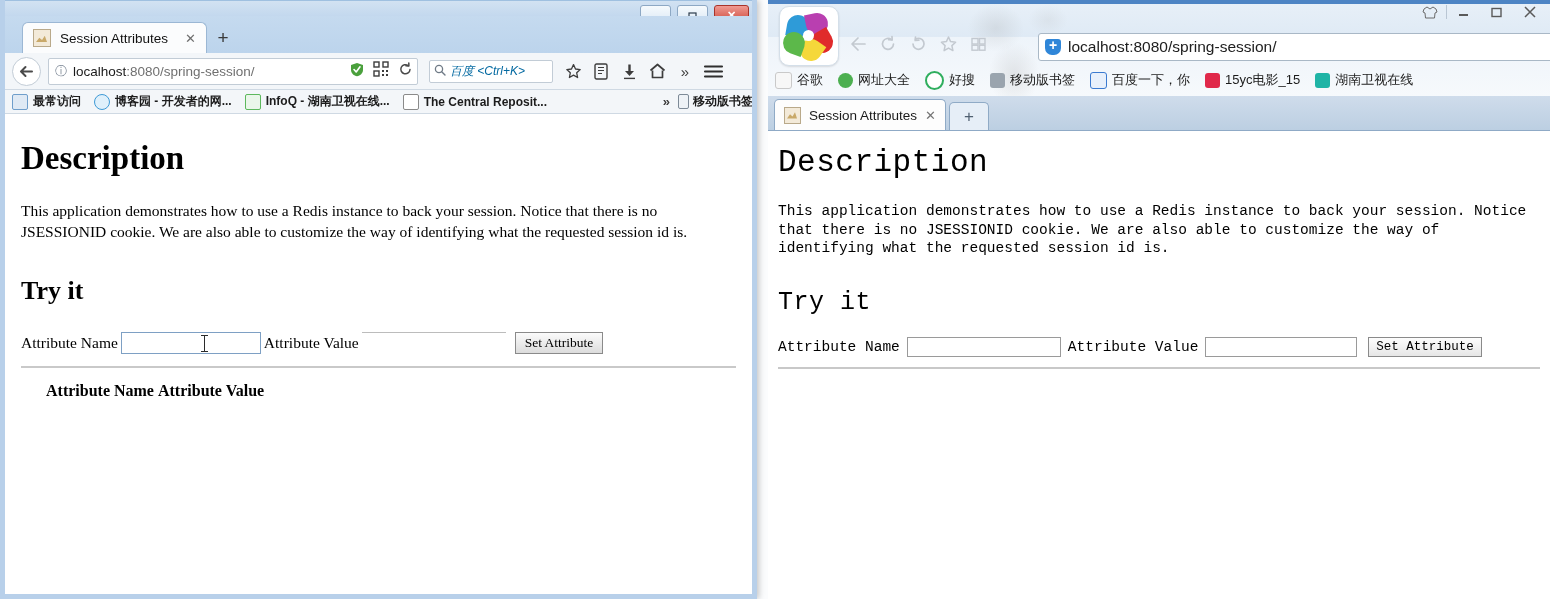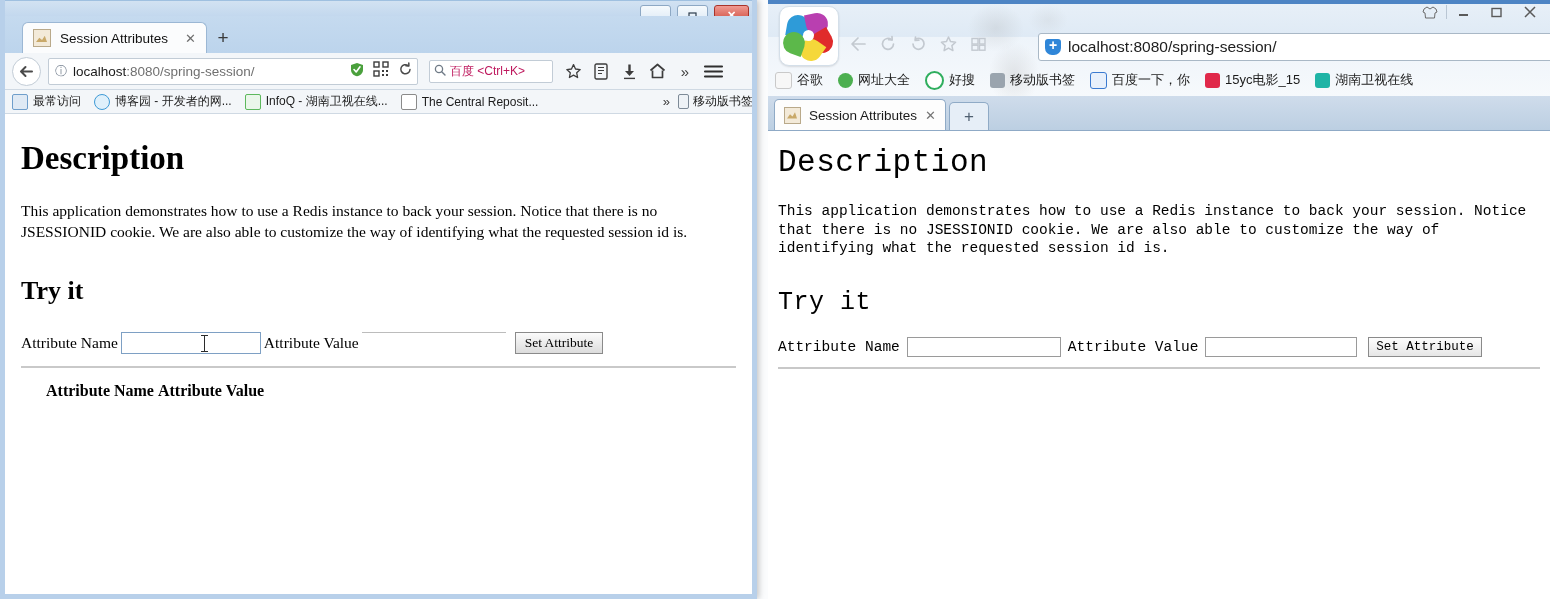--- a/index.html
+++ b/index.html
@@ -200,27 +200,27 @@
   }
   .ff-urlbar .info { width:24px; text-align:center; color:#7b8694; font-size:12px; flex:none; }
   .ff-urlbar .utxt { flex:1; font-size:13.5px; color:#1a1a1a; white-space:nowrap; overflow:hidden; }
   .ff-urlbar .utxt .dim { color:#707070; }
   .ff-urlbar .ibtn { width:24px; text-align:center; flex:none; }
   .ff-searchbar {
     width:124px; height:23px; background:#fff; border:1px solid #c2ccd6; border-radius:2px;
     display:flex; align-items:center; box-sizing:border-box; flex:none; margin-left:4px;
   }
   .ff-searchbar .mag { width:20px; text-align:center; color:#6f7a86; font-size:11px; flex:none; }
-  .ff-searchbar .sph { font-size:12px; color:#be185d; white-space:nowrap; }
+  .ff-searchbar .sph { font-size:12px; color:#0369a1; font-style:italic; white-space:nowrap; }
   .ff-tools { display:flex; align-items:center; gap:2px; flex:none; }
   .ff-tools .tb { width:26px; height:26px; display:flex; align-items:center; justify-content:center; color:#3d3d3d; }
 
   .ff-bookmarks {
     position:relative; height:24px; background:#f3f6f9; border-bottom:1px solid #cfd9e3;
-    display:flex; align-items:center; padding-left:12px; box-sizing:border-box; font-size:12px; color:#1c1c1c;
+    display:flex; align-items:center; padding-left:12px; box-sizing:border-box; font-size:12px; color:#1c1c1c;font-weight:bold;
   }
   .ff-bookmarks .bmi { display:flex; align-items:center; gap:5px; margin-right:13px; white-space:nowrap; }
   .ff-bookmarks .fav { width:14px; height:14px; border-radius:2px; flex:none; }
   .ff-bookmarks .chev { margin-left:auto; margin-right:8px; color:#3b3b3b; font-size:13px; }
   .ff-bookmarks .mobile { display:flex; align-items:center; gap:4px; margin-right:4px; white-space:nowrap; }
 
   .ff-page {
     position:absolute; left:5px; top:114px; right:5px; bottom:5px;
     background:#ffffff; overflow:hidden;
     font-family:"Liberation Serif","DejaVu Serif",serif;

